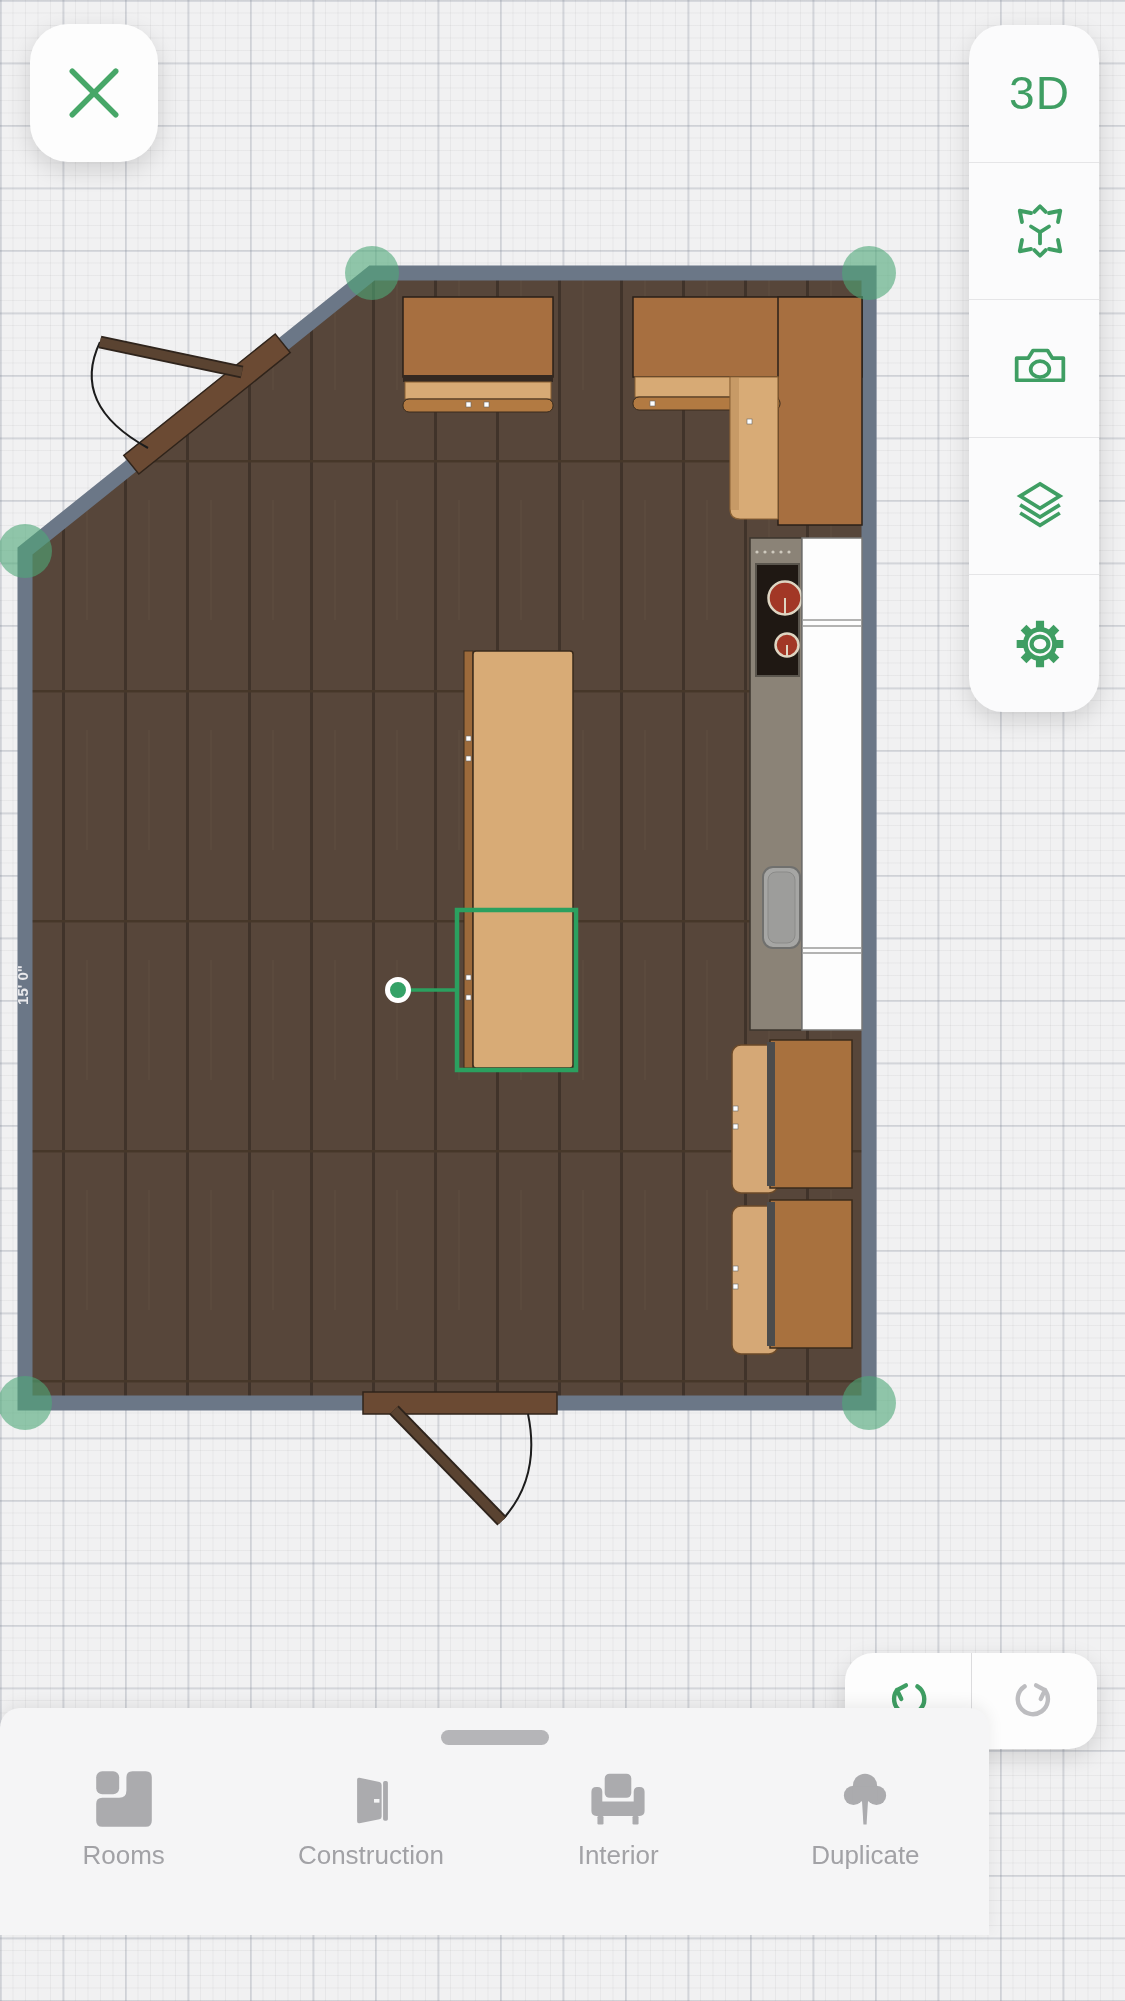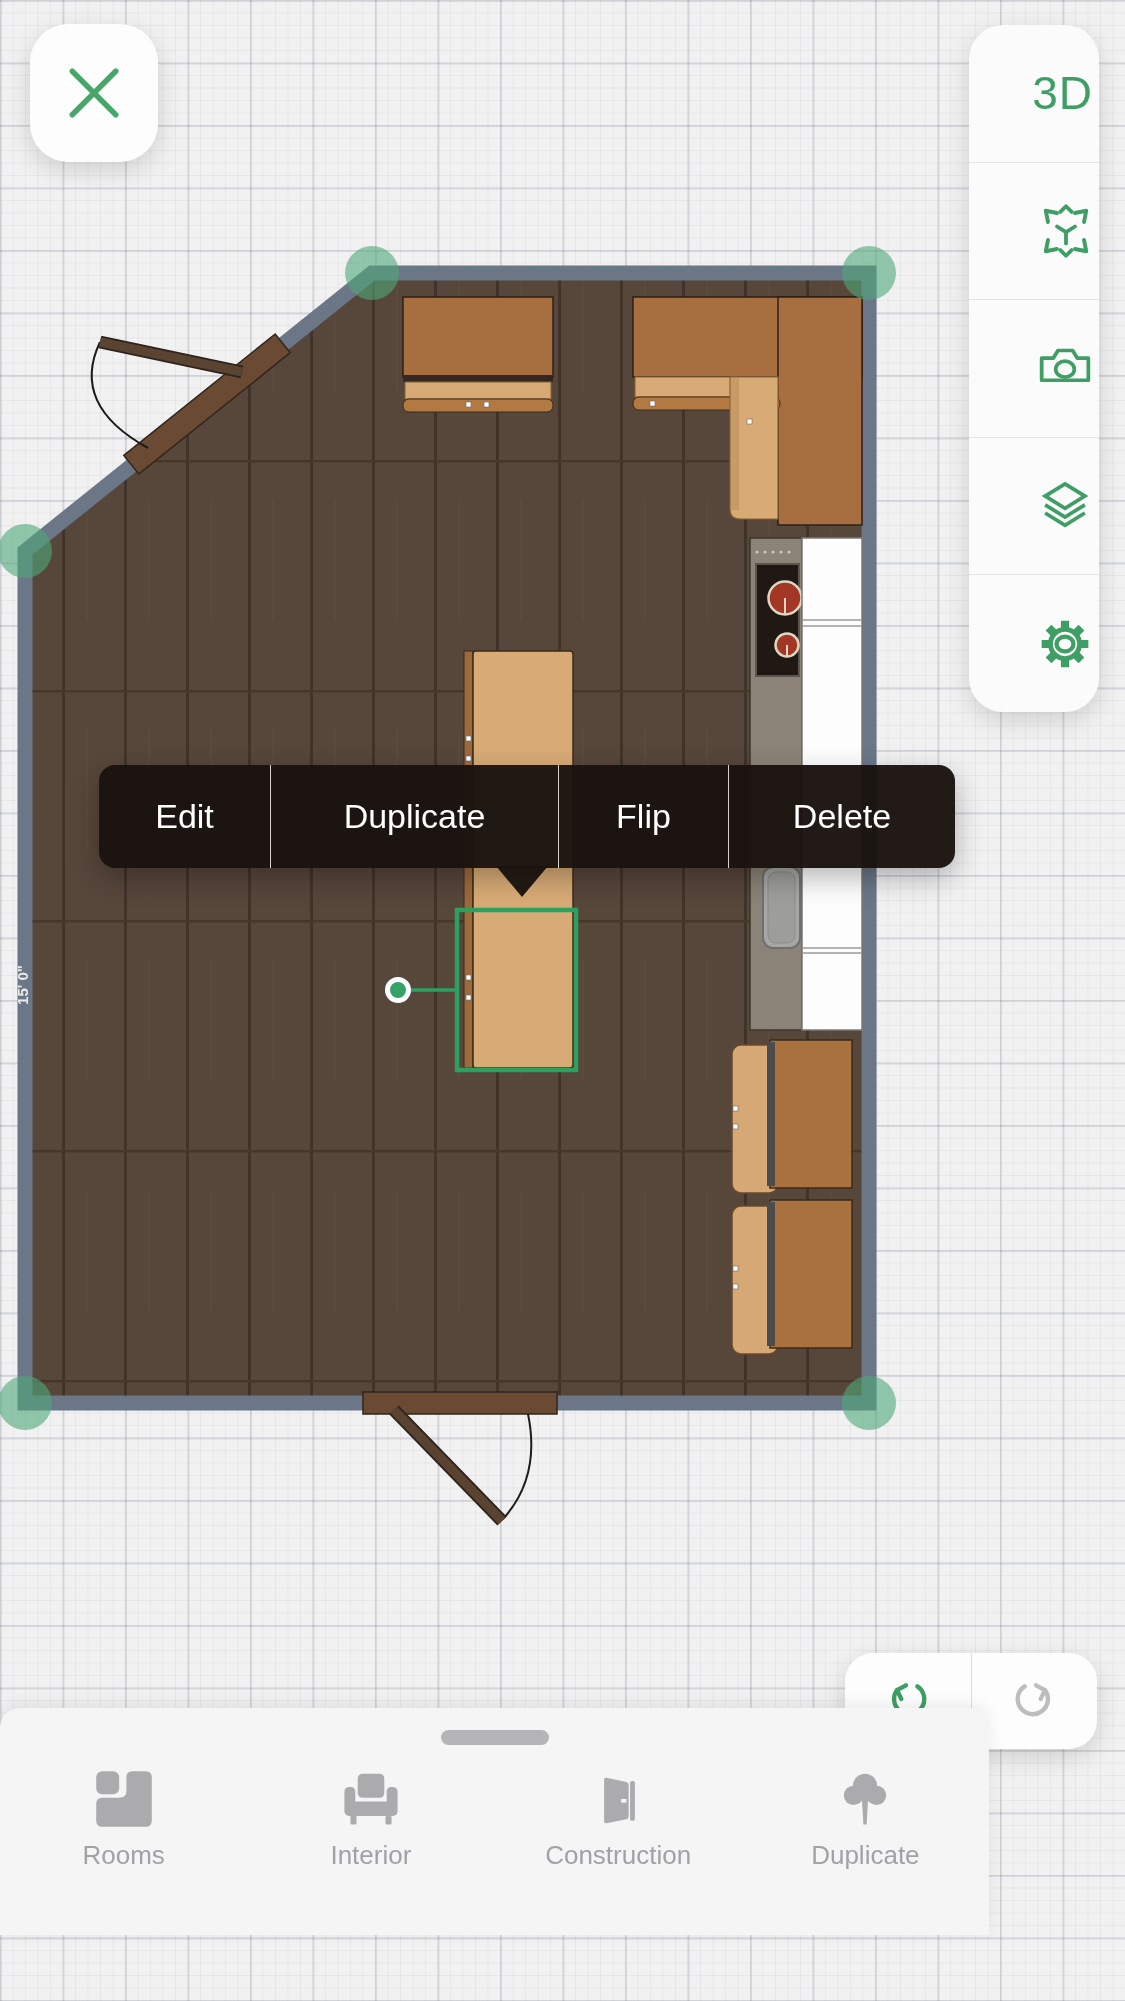--- a/index.html
+++ b/index.html
@@ -19,21 +19,21 @@
   .close-btn{
     position:absolute;left:30px;top:24px;width:128px;height:138px;border:0;
     background:#fdfdfd;border-radius:38px;display:flex;align-items:center;justify-content:center;cursor:pointer;
   }
   
   .view-toolbar{
     position:absolute;left:969px;top:25px;width:130px;height:687px;
     background:#fbfbfc;border-radius:34px;display:flex;flex-direction:column;overflow:hidden;
   }
   .view-toolbar .vt-btn{
-    flex:1;border:0;background:transparent;display:flex;align-items:center;justify-content:flex-end;cursor:pointer;padding-left:17px;
+    flex:1;border:0;background:transparent;display:flex;align-items:center;justify-content:center;cursor:pointer;padding-left:17px;
   }
   .view-toolbar .vt-btn + .vt-btn{border-top:1px solid #e5e5e7;}
   .vt-3d{font-size:46px;font-weight:500;color:#3f9e63;letter-spacing:1px;}
   
   .plan{position:absolute;left:0;top:0;}
   
   .context-menu{
     position:absolute;left:99px;top:765px;width:856px;height:103px;
     background:rgba(26,19,14,.97);border-radius:16px;display:flex;align-items:stretch;
     box-shadow:0 10px 28px rgba(0,0,0,.28);
@@ -229,27 +229,20 @@
             <line x1="14.8" y1="14.8" x2="9.9" y2="9.9"></line>
           <line x1="24" y1="11" x2="24" y2="4"></line>
             <line x1="33.2" y1="14.8" x2="38.1" y2="9.9"></line>
         </g>
         <circle cx="24" cy="24" r="12.5" stroke-width="4.2"></circle>
         <ellipse cx="24" cy="24" rx="7.2" ry="6.4" stroke-width="3.6"></ellipse>
       </svg>
     </button>
   </div>
 
-  <div class="context-menu">
-    <button class="cm-item" style="width:171px">Edit</button>
-    <button class="cm-item" style="width:288px">Duplicate</button>
-    <button class="cm-item" style="width:170px">Flip</button>
-    <button class="cm-item" style="flex:1">Delete</button>
-    <div class="cm-caret"></div>
-  </div>
 
   <div class="history float">
     <button class="h-btn">
       <svg width="50" height="50" viewBox="0 0 48 48" fill="none" stroke="#3f9e63" stroke-width="4.2" stroke-linecap="round">
         <path d="M33 10 A 14.5 14.5 0 1 1 13.5 13.5"></path>
         <path d="M13.5 13.5 L22 9 M13.5 13.5 L17.5 22"></path>
       </svg>
     </button>
     <button class="h-btn">
       <svg width="50" height="50" viewBox="0 0 48 48" fill="none" stroke="#bdbdc0" stroke-width="4.2" stroke-linecap="round">
@@ -264,43 +257,43 @@
     <div class="tabs">
 
       <button class="tab">
         <span class="tab-icon">
           <svg width="58" height="58" viewBox="0 0 48 48" fill="#ababae">
             <rect x="1" y="1" width="19" height="19" rx="5"></rect>
             <path d="M31 1 h11 q5 0 5 5 v36 q0 5 -5 5 H6 q-5 0 -5 -5 V28 q0 -5 5 -5 h14 q6 0 6 -6 V6 q0 -5 5 -5 z"></path>
           </svg>
         </span>
         <span class="tab-label">Rooms</span>
+      </button>
+
+      <button class="tab">
+        <span class="tab-icon">
+          <svg width="58" height="58" viewBox="0 0 48 48" fill="#ababae">
+            <path d="M12.5 8 q0 -2 2 -1.6 L31 10 q1.8 .4 1.8 2.4 v26 q0 2 -1.8 2.4 L14.5 44 q-2 .4 -2 -1.6 z"></path>
+            <rect x="34" y="9" width="4" height="33" rx="1.5"></rect>
+            <rect x="26.5" y="24" width="4.5" height="3" fill="#f5f5f6"></rect>
+          </svg>
+        </span>
+        <span class="tab-label">Construction</span>
       </button>
 
       <button class="tab">
         <span class="tab-icon">
           <svg width="58" height="58" viewBox="0 0 48 48" fill="#ababae">
             <rect x="13" y="3" width="22" height="20" rx="4"></rect>
             <path d="M6 14 q-4 0 -4 4 v16 q0 4 4 4 h36 q4 0 4 -4 V18 q0 -4 -4 -4 h-1 q-4 0 -4 4 v8 H11 v-8 q0 -4 -4 -4 z"></path>
             <rect x="7" y="38" width="5" height="7" rx="1"></rect>
             <rect x="36" y="38" width="5" height="7" rx="1"></rect>
           </svg>
         </span>
         <span class="tab-label">Interior</span>
-      </button>
-
-      <button class="tab">
-        <span class="tab-icon">
-          <svg width="58" height="58" viewBox="0 0 48 48" fill="#ababae">
-            <path d="M12.5 8 q0 -2 2 -1.6 L31 10 q1.8 .4 1.8 2.4 v26 q0 2 -1.8 2.4 L14.5 44 q-2 .4 -2 -1.6 z"></path>
-            <rect x="34" y="9" width="4" height="33" rx="1.5"></rect>
-            <rect x="26.5" y="24" width="4.5" height="3" fill="#f5f5f6"></rect>
-          </svg>
-        </span>
-        <span class="tab-label">Construction</span>
       </button>
 
       <button class="tab">
         <span class="tab-icon">
           <svg width="58" height="58" viewBox="0 0 48 48" fill="#ababae">
             <circle cx="24" cy="13" r="10"></circle>
             <circle cx="14.5" cy="21" r="8"></circle>
             <circle cx="33.5" cy="21" r="8"></circle>
             <rect x="14" y="14" width="20" height="12"></rect>
             <path d="M21.5 25 h5 l-1.2 20 h-2.6 z"></path>

